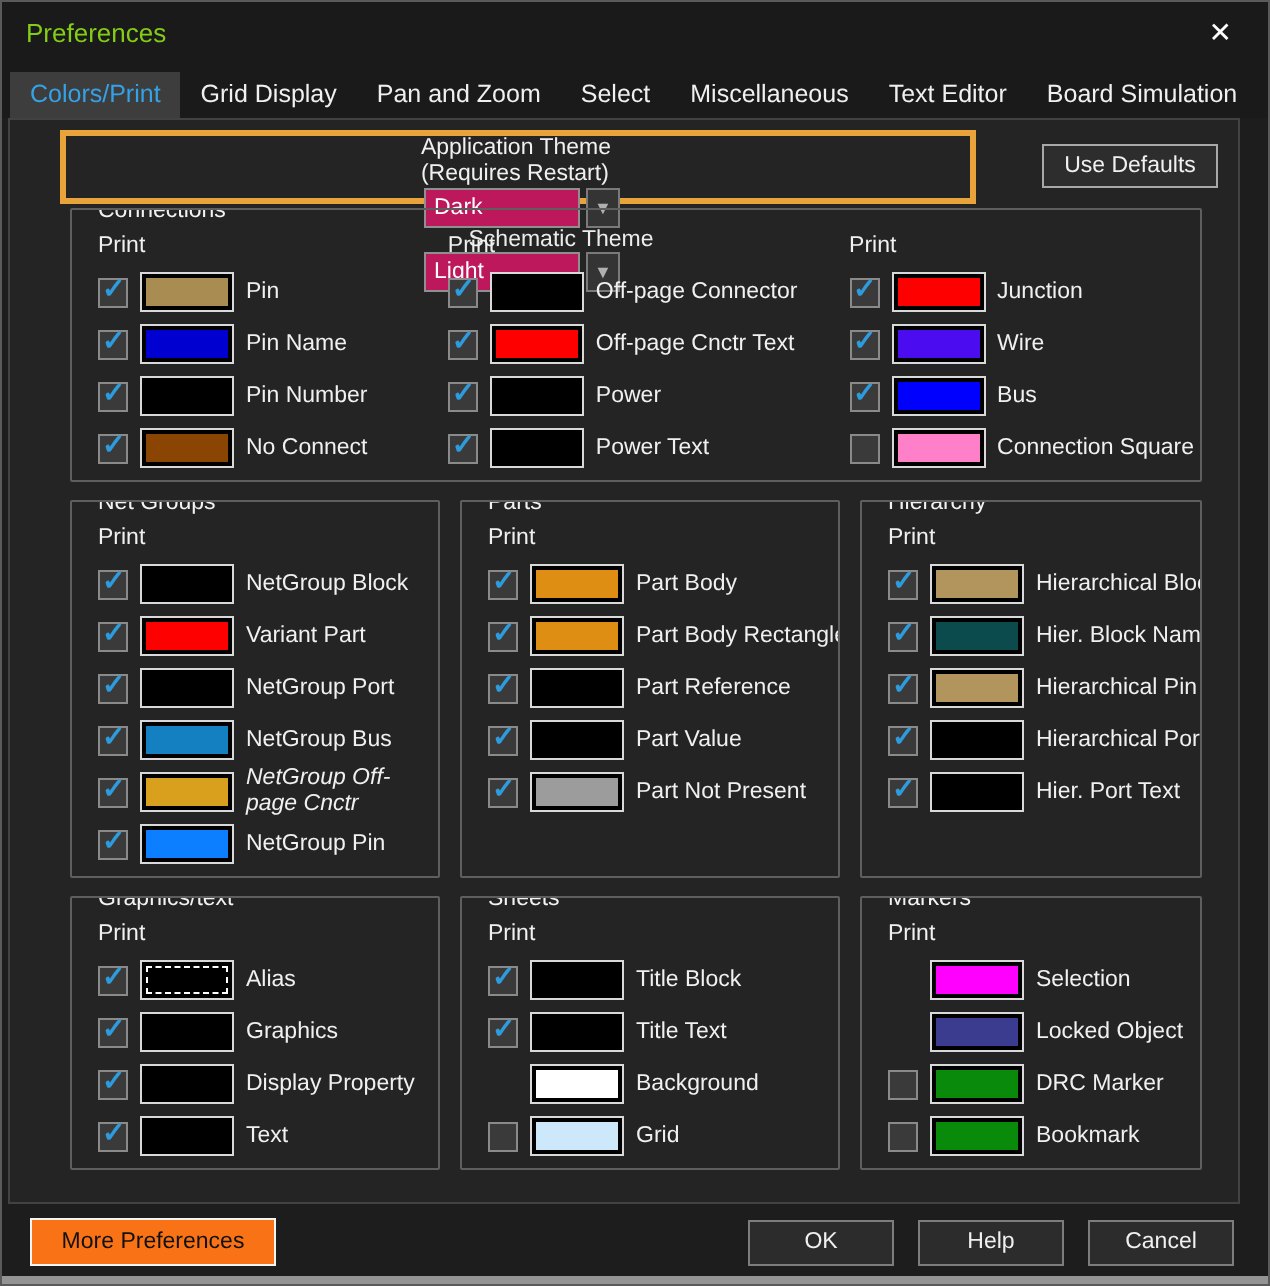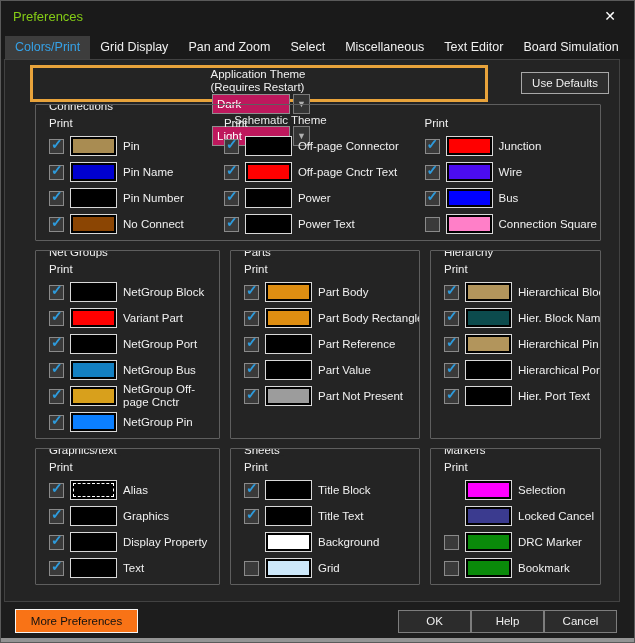--- a/index.html
+++ b/index.html
@@ -76,36 +76,36 @@
   .cb, .cb-space { width:15px; height:15px; flex:none; position:relative; }
   .cb { background:#3a3a3a; border:1px solid #8a8a8a; cursor:default; }
   .check { position:absolute; top:-4px; left:1px; font-size:14px; font-weight:bold; }
   .swatch {
     width:47px; height:20px; flex:none; border:1px solid #d9d9d9;
     background:#000000; padding:2px; cursor:default;
   }
   .swatch .fill { width:100%; height:100%; }
   .swatch .fill.dashed { border:1px dashed #ffffff; }
   .swlabel { font-size:11.5px; line-height:13px; color:#f0f0f0; white-space:nowrap; }
-  .swlabel.twoline { white-space:normal; max-width:78px; }
+  .swlabel.twoline { white-space:normal; max-width:78px;font-style:italic; }
 
   
   .footer {
     position:absolute; left:14px; right:17px; bottom:9px; height:24px;
     display:flex; align-items:center;
   }
   .btn-light {
     width:123px; height:24px; background:#f97316; border:1px solid #f5f5f5;
     color:#111111; font-size:11.5px;
     display:flex; align-items:center; justify-content:center; cursor:default;
   }
   .footer .spacer { flex:1; }
   .btn-dark {
     width:73px; height:23px; background:#2c2c2c; border:1px solid #7d7d7d;
-    color:#f0f0f0; font-size:11.5px; margin-left:0;
+    color:#f0f0f0; font-size:11.5px; margin-left:12px;
     display:flex; align-items:center; justify-content:center; cursor:default;
   }
 </style>
 </head>
 <body>
 
 <div class="window">
 
   <div class="titlebar">
     <span class="title">Preferences</span>
@@ -525,21 +525,21 @@
                 <div class="swatch">
                   <div class="fill" style="background: rgb(255, 0, 255);"></div>
                 </div>
                 <span class="swlabel">Selection</span>
               </div>
               <div class="row">
                 <div class="cb-space"></div>
                 <div class="swatch">
                   <div class="fill" style="background: rgb(59, 59, 143);"></div>
                 </div>
-                <span class="swlabel">Locked Cancel</span>
+                <span class="swlabel">Locked Object</span>
               </div>
               <div class="row">
                 <div class="cb"></div>
                 <div class="swatch">
                   <div class="fill" style="background: rgb(10, 138, 10);"></div>
                 </div>
                 <span class="swlabel">DRC Marker</span>
               </div>
               <div class="row">
                 <div class="cb"></div>

